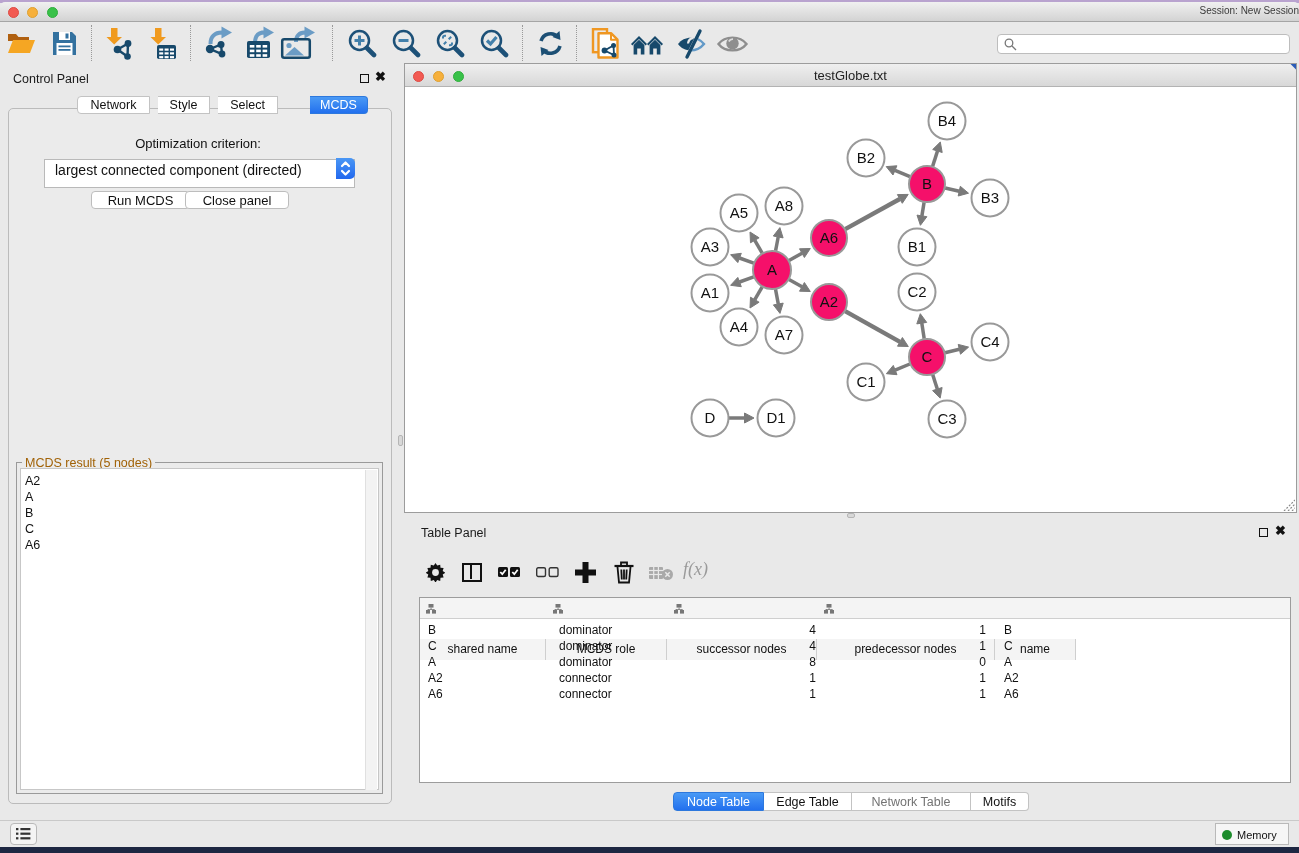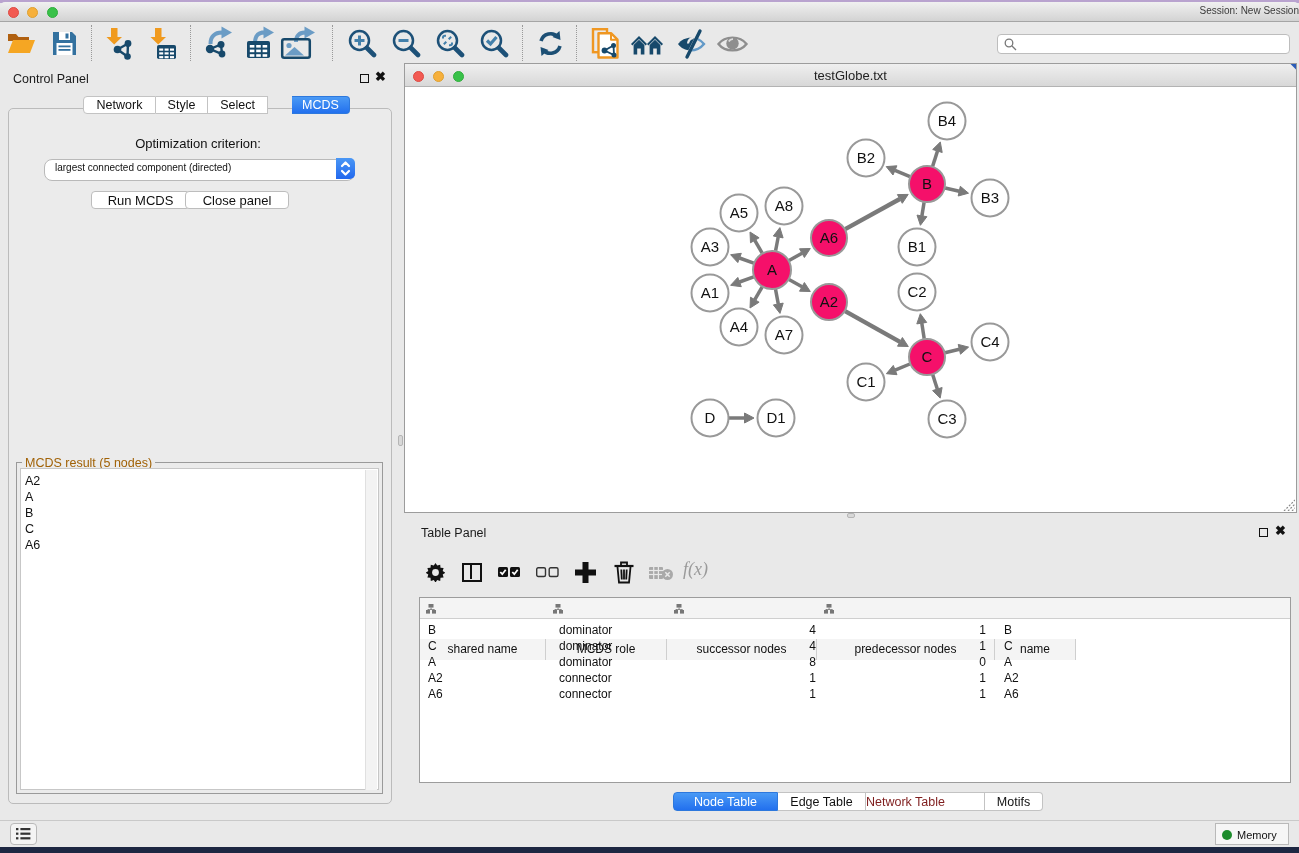--- a/index.html
+++ b/index.html
@@ -189,29 +189,29 @@
   </svg>
 </div>
 
 <div id="cpanel" class="abs" style="left:0;top:64px;width:396px;height:756px;">
   <div class="abs" style="left:13px;top:8px;font-size:12.5px;color:#1a1a1a;">Control Panel</div>
   <div class="abs" style="left:360px;top:10px;width:9px;height:9px;border:1.6px solid #111;"></div>
   <div class="abs" style="left:375px;top:5px;font-size:13px;font-weight:bold;color:#111;">✖</div>
 
   <div class="abs" style="left:8px;top:44px;width:384px;height:696px;background:#ebebeb;border:1px solid #bbb;border-radius:5px;"></div>
 
-  <div class="abs" style="left:83px;top:32px;height:18px;display:flex;font-size:12.5px;">
+  <div class="abs" style="left:77px;top:32px;height:18px;display:flex;font-size:12.5px;gap:8px;">
     <div style="width:73px;background:#fff;border:1px solid #c3c3c3;border-radius:4px 0 0 4px;text-align:center;line-height:17px;color:#111;">Network</div>
     <div style="width:52px;background:#fff;border:1px solid #c3c3c3;border-left:none;text-align:center;line-height:17px;color:#111;">Style</div>
     <div style="width:60px;background:#fff;border:1px solid #c3c3c3;border-left:none;text-align:center;line-height:17px;color:#111;">Select</div>
     <div style="width:58px;background:linear-gradient(#4a9af5,#2270ee);border:1px solid #2d78dd;border-left:none;border-radius:0 4px 4px 0;text-align:center;line-height:17px;color:#fff;margin-left:24px;">MCDS</div>
   </div>
 
   <div class="abs" style="left:0;top:72px;width:396px;text-align:center;font-size:13px;color:#111;">Optimization criterion:</div>
-  <div class="abs" style="left:44px;top:95px;width:311px;height:22px;background:#fff;border:1px solid #b9b9b9;border-radius:8px;font-size:10px;color:#111;">
+  <div class="abs" style="left:44px;top:95px;width:311px;height:29px;background:#fff;border:1px solid #b9b9b9;border-radius:0;font-size:14px;color:#111;">
     <span class="abs" style="left:10px;top:2px;">largest connected component (directed)</span>
     <div class="abs" style="right:-1px;top:-2px;width:19px;height:21px;background:linear-gradient(#4a97f5,#2268ee);border-radius:0 5px 5px 0;">
       <svg width="19" height="21" viewBox="0 0 19 21">
           <g stroke="#fff" stroke-width="2.2" fill="none" stroke-linecap="round" stroke-linejoin="round">
             <path d="M6 8 L9.5 4.5 L13 8"></path>
             <path d="M6 13 L9.5 16.5 L13 13"></path>
           </g>
         </svg>
     </div>
   </div>
@@ -421,23 +421,23 @@
     <div style="position:absolute;top:24px;left:0;width:100%;line-height:16px;">
       <div class="abs" style="left:8px;">B<br>C<br>A<br>A2<br>A6</div>
       <div class="abs" style="left:139px;">dominator<br>dominator<br>dominator<br>connector<br>connector</div>
       <div class="abs" style="left:248px;width:148px;text-align:right;">4<br>4<br>8<br>1<br>1</div>
       <div class="abs" style="left:398px;width:168px;text-align:right;">1<br>1<br>0<br>1<br>1</div>
       <div class="abs" style="left:584px;">B<br>C<br>A<br>A2<br>A6</div>
     </div>
   </div>
 
   <div class="abs" style="left:277px;top:273px;height:19px;display:flex;font-size:12.5px;">
-    <div style="width:105px;background:linear-gradient(#4a9af5,#2270ee);border:1px solid #2d78dd;border-radius:4px 0 0 4px;text-align:center;line-height:18px;color:#fff;">Node Table</div>
+    <div style="width:91px;background:linear-gradient(#4a9af5,#2270ee);border:1px solid #2d78dd;border-radius:4px 0 0 4px;text-align:center;line-height:18px;color:#fff;">Node Table</div>
     <div style="width:88px;background:#fff;border:1px solid #c3c3c3;border-left:none;text-align:center;line-height:18px;color:#111;">Edge Table</div>
-    <div style="width:119px;background:#fff;border:1px solid #c3c3c3;border-left:none;text-align:left;line-height:18px;color:#7f1d1d;">Network Table</div>
+    <div style="width:119px;background:#fff;border:1px solid #c3c3c3;border-left:none;text-align:center;line-height:18px;color:#737373;">Network Table</div>
     <div style="width:58px;background:#fff;border:1px solid #c3c3c3;border-left:none;border-radius:0 4px 4px 0;text-align:center;line-height:18px;color:#111;">Motifs</div>
   </div>
 </div>
 
 <div class="abs" style="left:0;top:820px;width:1299px;height:27px;background:#e9e9e9;border-top:1px solid #c9c9c9;">
   <div class="abs" style="left:10px;top:2px;width:27px;height:22px;background:#f4f4f4;border:1px solid #b9b9b9;border-radius:4px;"></div>
   <svg class="abs" style="left:16px;top:7px;" width="15" height="12" viewBox="0 0 15 12">
     <g fill="#333">
         <rect x="0" y="0" width="2.4" height="2.2"></rect>
         <rect x="0" y="4.6" width="2.4" height="2.2"></rect>

